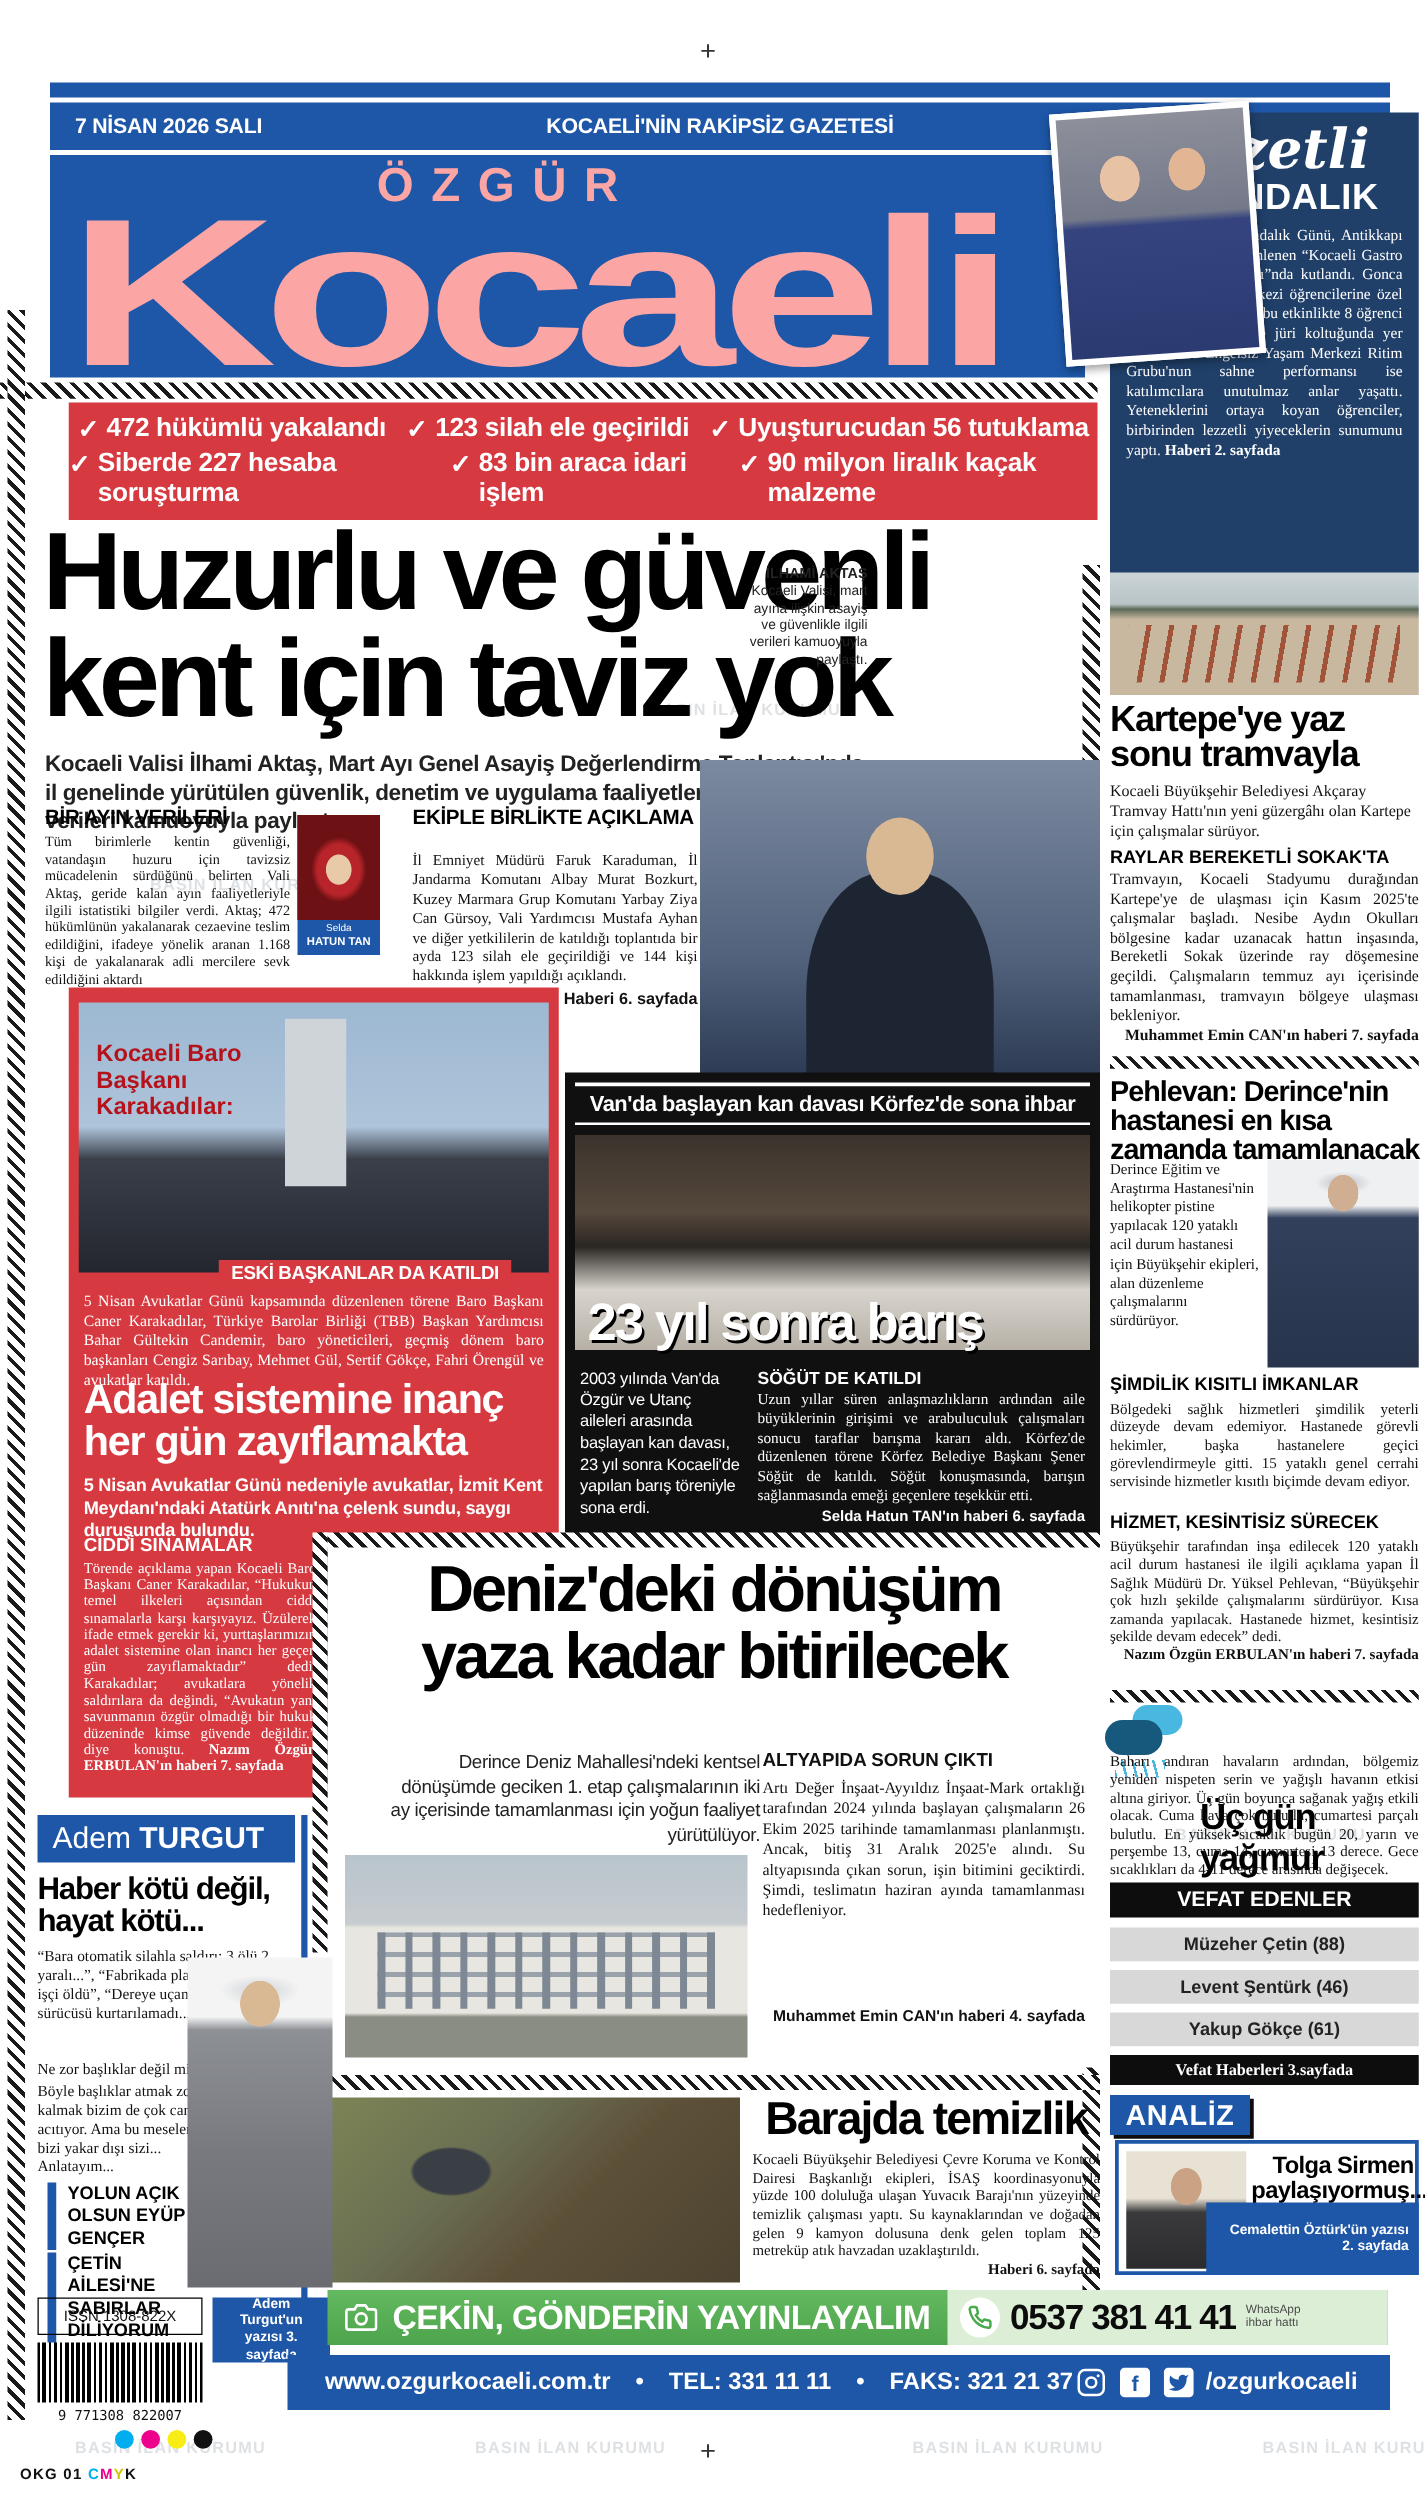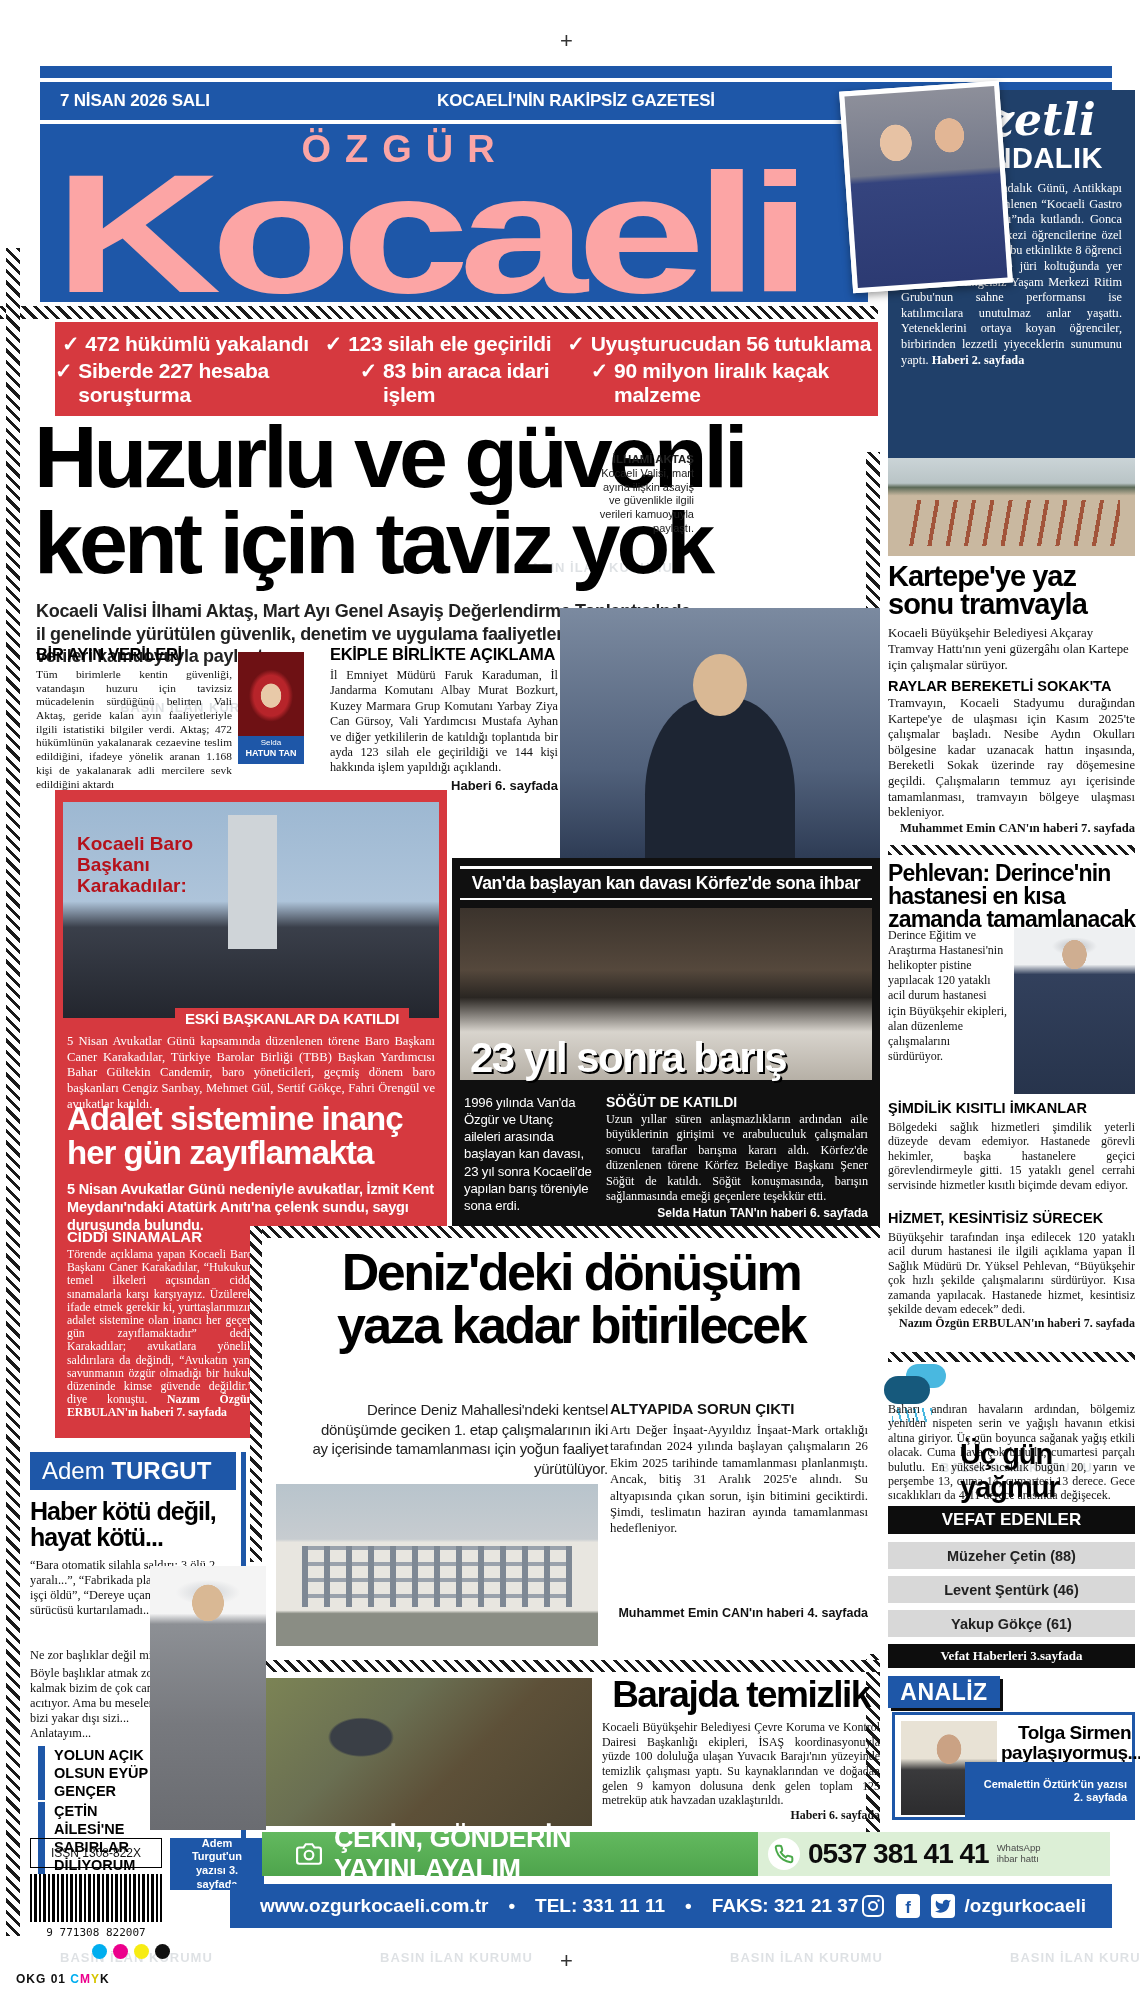--- a/index.html
+++ b/index.html
@@ -47,21 +47,21 @@
 .ilhami{left:598px;top:452px;width:96px;text-align:right;font-size:11px;line-height:1.25;color:#222}
 .ilhami b{font-size:11.5px}
 .colhead{font-weight:bold;font-size:16.5px;letter-spacing:-0.3px;color:#000}
 .col1{left:36px;top:645px;width:196px}
 .col1 .bd{font-family:"Liberation Serif",serif;font-size:11.4px;line-height:1.2;margin-top:4px;text-align:justify}
 .selda{left:238px;top:652px;width:66px;height:112px;z-index:2}
 .selda .ph{width:100%;height:84px;background:radial-gradient(22px 26px at 50% 52%,#e8c9a8 45%,#b7242a 48% 78%,#6e1114 100%),#401}
 .selda .lb{width:100%;height:28px;background:#1e57a8;color:#fff;text-align:center;font-size:8px;line-height:1.2;padding-top:2px}
 .selda .lb b{font-size:9px}
 .col2{left:330px;top:645px;width:228px}
-.col2 .bd{font-family:"Liberation Serif",serif;font-size:12.2px;line-height:1.26;margin-top:4px;text-align:justify}
+.col2 .bd{font-family:"Liberation Serif",serif;font-size:12.2px;line-height:1.26;margin-top:17px;text-align:justify}
 .col2 .more{display:block;text-align:right;font-weight:bold;font-size:13px;margin-top:2px}
 .vali{left:560px;top:608px;width:320px;height:402px;background:linear-gradient(180deg,#7b8aa0 0%,#51617b 40%,#2e3c55 62%,#27324a 100%)}
 .vali .fig{position:absolute;left:85px;top:90px;width:150px;height:230px;background:#1d2533;border-radius:42% 42% 0 0}
 .vali .head{position:absolute;left:133px;top:46px;width:54px;height:62px;background:#d9b894;border-radius:50%}
 .vali .flowers{position:absolute;left:0;bottom:0;width:100%;height:105px;
   background:radial-gradient(14px 14px at 20% 30%,#f3f0e4 45%,transparent 48%),
   radial-gradient(12px 12px at 45% 60%,#eee9d8 45%,transparent 48%),
   radial-gradient(13px 13px at 70% 35%,#f5f2e6 45%,transparent 48%),
   radial-gradient(10px 10px at 88% 65%,#efe9da 45%,transparent 48%),
   radial-gradient(8px 8px at 32% 78%,#8d1f24 50%,transparent 53%),
@@ -131,21 +131,21 @@
 
 .issn{left:30px;top:1838px;width:132px;height:30px;border:1.5px solid #000;text-align:center;font-size:12px;padding-top:7px}
 .barcode{left:30px;top:1874px;width:132px;height:48px;
   background:repeating-linear-gradient(90deg,#000 0 2px,#fff 2px 4px,#000 4px 7px,#fff 7px 9px)}
 .barnum{left:30px;top:1926px;width:132px;text-align:center;font-family:"DejaVu Sans Mono",monospace;font-size:11px}
 .adem-ref{left:170px;top:1838px;width:94px;height:52px;background:#1e57a8;color:#fff;font-weight:bold;
   font-size:11px;text-align:center;display:flex;align-items:center;justify-content:center;line-height:1.25;padding:0 6px}
 
 .green{left:262px;top:1832px;width:848px;height:44px;background:linear-gradient(180deg,#63b95f,#4ea44c);
   display:flex;align-items:center;z-index:5}
-.green .seg1{flex:1;display:flex;align-items:center;gap:12px;padding-left:34px;color:#fff;font-weight:bold;
+.green .seg1{flex:1;display:flex;align-items:center;gap:12px;padding-left:14px;color:#fff;font-weight:bold;
   font-size:27px;letter-spacing:-0.5px}
 .green .seg2{width:352px;height:100%;background:#dcefd6;display:flex;align-items:center;gap:8px;padding:0 10px}
 .wa-circle{width:32px;height:32px;background:#fff;border-radius:50%;display:flex;align-items:center;justify-content:center;flex:0 0 auto}
 .green .phone{font-weight:bold;font-size:28px;letter-spacing:-1px;color:#0c0c0c;white-space:nowrap}
 .green .walabel{font-size:9.5px;color:#4a4a4a;line-height:1.15;width:62px}
 
 .footerbar{left:230px;top:1884px;width:882px;height:44px;background:#1e57a8;color:#fff;display:flex;
   align-items:center;z-index:5;font-weight:bold;font-size:19px}
 .footerbar .lgrp{display:flex;align-items:center;gap:20px;margin-left:30px}
 .footerbar .rgrp{margin-left:auto;display:flex;align-items:center;gap:9px;padding-right:26px}
@@ -334,21 +334,21 @@
     <div class="baro-body">
       <span>Törende açıklama yapan Kocaeli Baro Başkanı Caner Karakadılar, “Hukukun temel ilkeleri açısından ciddi sınamalarla karşı karşıyayız. Üzülerek ifade etmek gerekir ki, yurttaşlarımızın adalet sistemine olan inancı her geçen gün zayıflamaktadır” dedi. Karakadılar; avukatlara yönelik saldırılara da değindi, “Avukatın yani savunmanın özgür olmadığı bir hukuk düzeninde kimse güvende değildir.” diye konuştu.</span> <b>Nazım Özgün ERBULAN'ın haberi 7. sayfada</b>
     </div>
   </div>
 
   <div class="abs dark">
     <div class="bar">Van'da başlayan kan davası Körfez'de sona ihbar</div>
     <div class="ph"></div>
     <div class="bigh">23 yıl sonra barış</div>
     <div class="cols">
-      <div class="lcol">1996 yılında Van'da Özgür ve Utanç aileleri arasında başlayan kan davası, 23 yıl sonra Kocaeli'de yapılan barış töreniyle sona erdi.</div>
+      <div class="lcol">2003 yılında Van'da Özgür ve Utanç aileleri arasında başlayan kan davası, 23 yıl sonra Kocaeli'de yapılan barış töreniyle sona erdi.</div>
       <div class="rcol">
         <h4>SÖĞÜT DE KATILDI</h4>
         <div class="bd">Uzun yıllar süren anlaşmazlıkların ardından aile büyüklerinin girişimi ve arabuluculuk çalışmaları sonucu taraflar barışma kararı aldı. Körfez'de düzenlenen törene Körfez Belediye Başkanı Şener Söğüt de katıldı. Söğüt konuşmasında, barışın sağlanmasında emeği geçenlere teşekkür etti.</div>
         <span class="by">Selda Hatun TAN'ın haberi 6. sayfada</span>
       </div>
     </div>
   </div>
 
   <div class="abs hatch deniz-hatch-t"></div>
   <div class="abs hatch deniz-hatch-l"></div>

